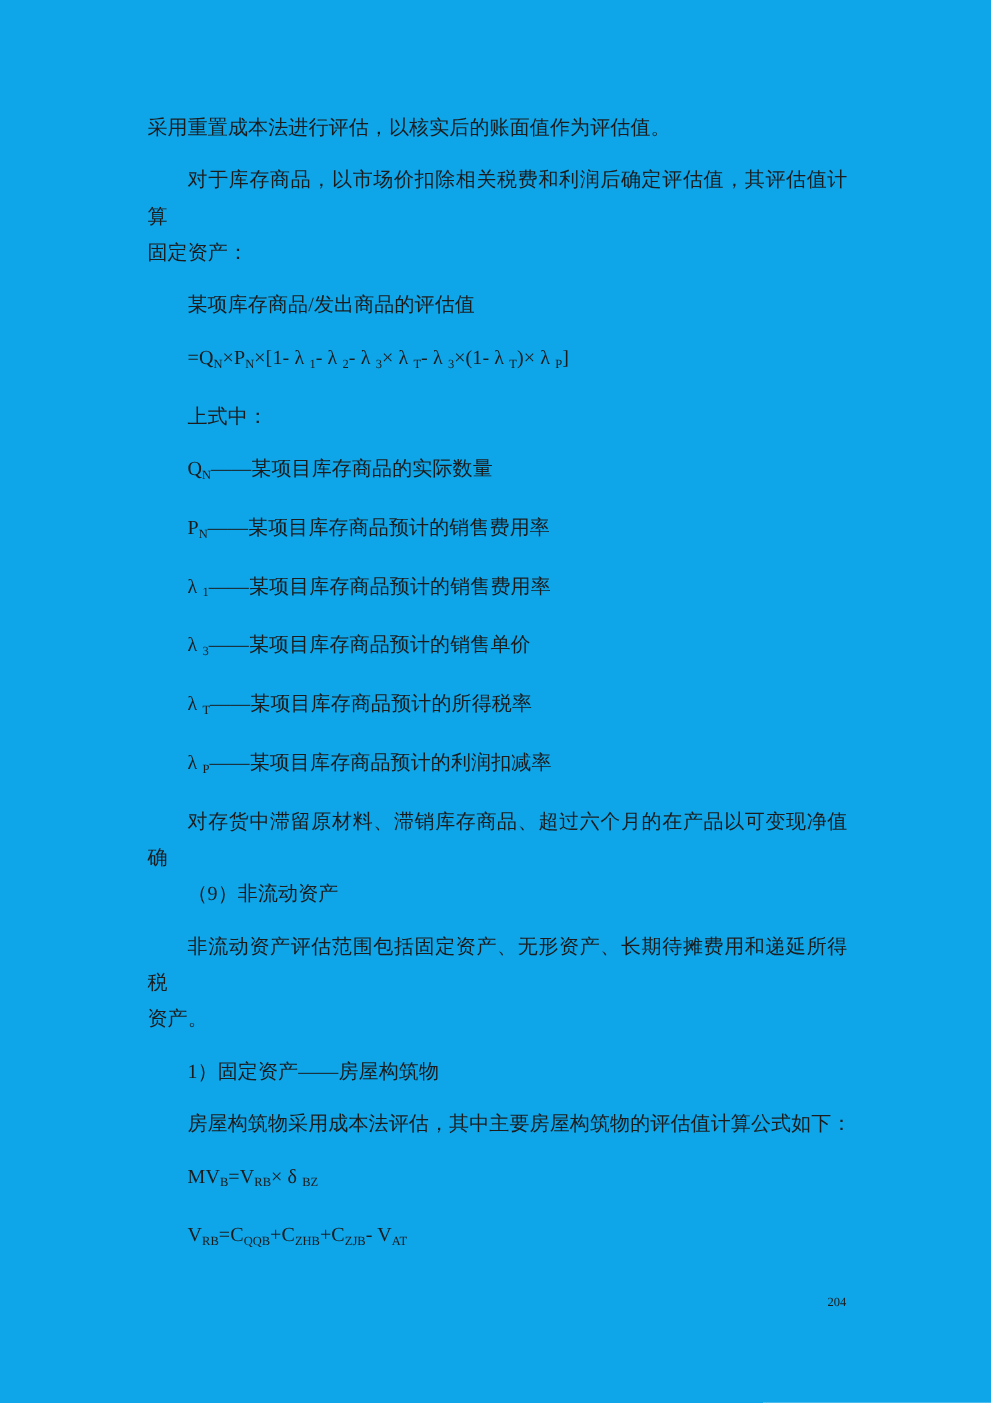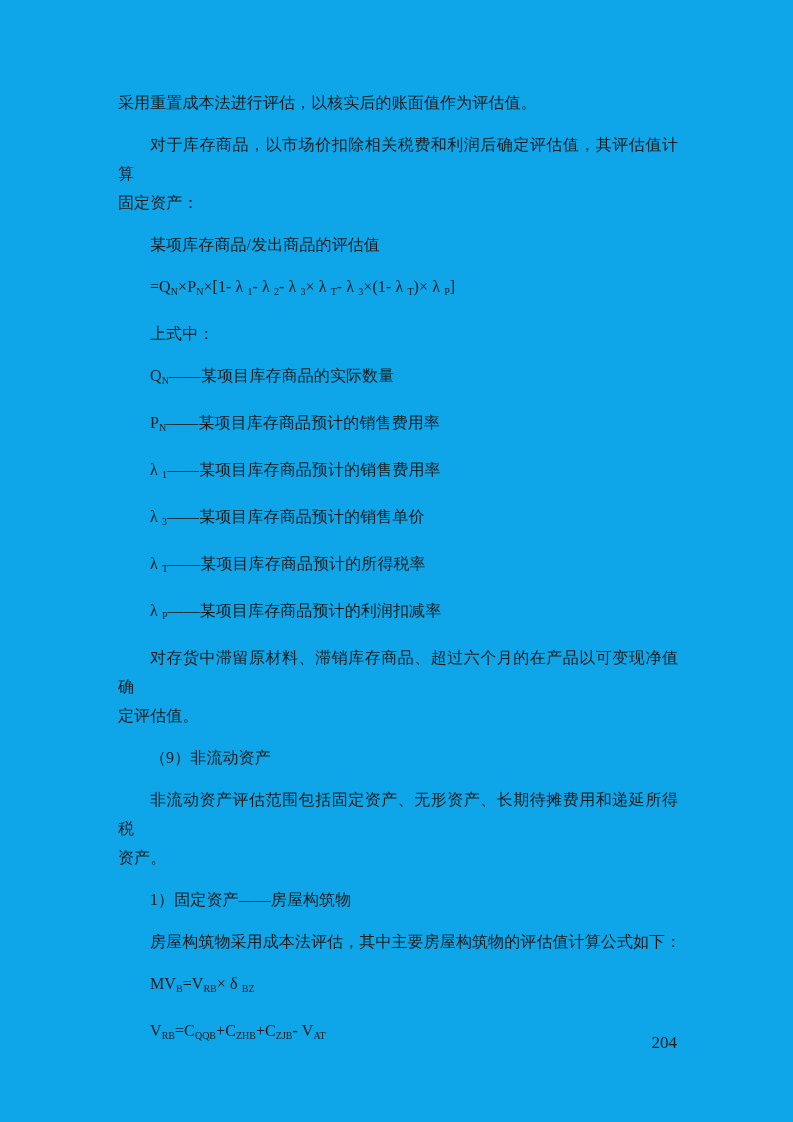--- a/index.html
+++ b/index.html
@@ -35,21 +35,21 @@
   .line.end { margin-bottom: 13px; }
   .sub {
     font-size: 10px;
     vertical-align: -3px;
     letter-spacing: 0;
   }
   .page-num {
     position: absolute;
     top: 1034px;
     right: 116px;
-    font-size: 17px;
+    font-size: 10px;
     line-height: 18px;
     color: #1c1c1c;
   }
 </style>
 </head>
 <body>
 
 <div class="page">
   <div class="doc">
       <div class="line end"><span>采用重置成本法进行评估，以核实后的账面值作为评估值。</span></div>
@@ -58,21 +58,20 @@
       <div class="line indent end"><span>某项库存商品/发出商品的评估值</span></div>
       <div class="line indent end"><span>=Q</span><span class="sub">N</span><span>×P</span><span class="sub">N</span><span>×[1- λ </span><span class="sub">1</span><span>- λ </span><span class="sub">2</span><span>- λ </span><span class="sub">3</span><span>× λ </span><span class="sub">T</span><span>- λ </span><span class="sub">3</span><span>×(1- λ </span><span class="sub">T</span><span>)× λ </span><span class="sub">P</span><span>]</span></div>
       <div class="line indent end"><span>上式中：</span></div>
       <div class="line indent end"><span>Q</span><span class="sub">N</span><span>——某项目库存商品的实际数量</span></div>
       <div class="line indent end"><span>P</span><span class="sub">N</span><span>——某项目库存商品预计的销售费用率</span></div>
       <div class="line indent end"><span>λ </span><span class="sub">1</span><span>——某项目库存商品预计的销售费用率</span></div>
       <div class="line indent end"><span>λ </span><span class="sub">3</span><span>——某项目库存商品预计的销售单价</span></div>
       <div class="line indent end"><span>λ </span><span class="sub">T</span><span>——某项目库存商品预计的所得税率</span></div>
       <div class="line indent end"><span>λ </span><span class="sub">P</span><span>——某项目库存商品预计的利润扣减率</span></div>
       <div class="line indent fill"><span>对存货中滞留原材料、滞销库存商品、超过六个月的在产品以可变现净值确</span></div>
-      <div class="line end"><span>定评估值。</span></div>
       <div class="line indent end"><span>（9）非流动资产</span></div>
       <div class="line indent fill"><span>非流动资产评估范围包括固定资产、无形资产、长期待摊费用和递延所得税</span></div>
       <div class="line end"><span>资产。</span></div>
       <div class="line indent end"><span>1）固定资产——房屋构筑物</span></div>
       <div class="line indent end"><span>房屋构筑物采用成本法评估，其中主要房屋构筑物的评估值计算公式如下：</span></div>
       <div class="line indent end"><span>MV</span><span class="sub">B</span><span>=V</span><span class="sub">RB</span><span>× δ </span><span class="sub">BZ</span></div>
       <div class="line indent end"><span>V</span><span class="sub">RB</span><span>=C</span><span class="sub">QQB</span><span>+C</span><span class="sub">ZHB</span><span>+C</span><span class="sub">ZJB</span><span>- V</span><span class="sub">AT</span></div>
     </div>
   <div class="page-num">204</div>
 </div>

